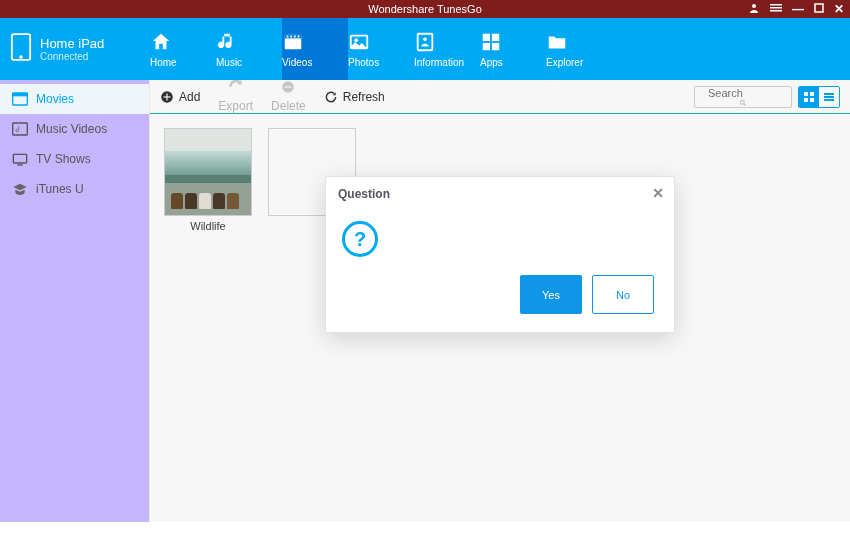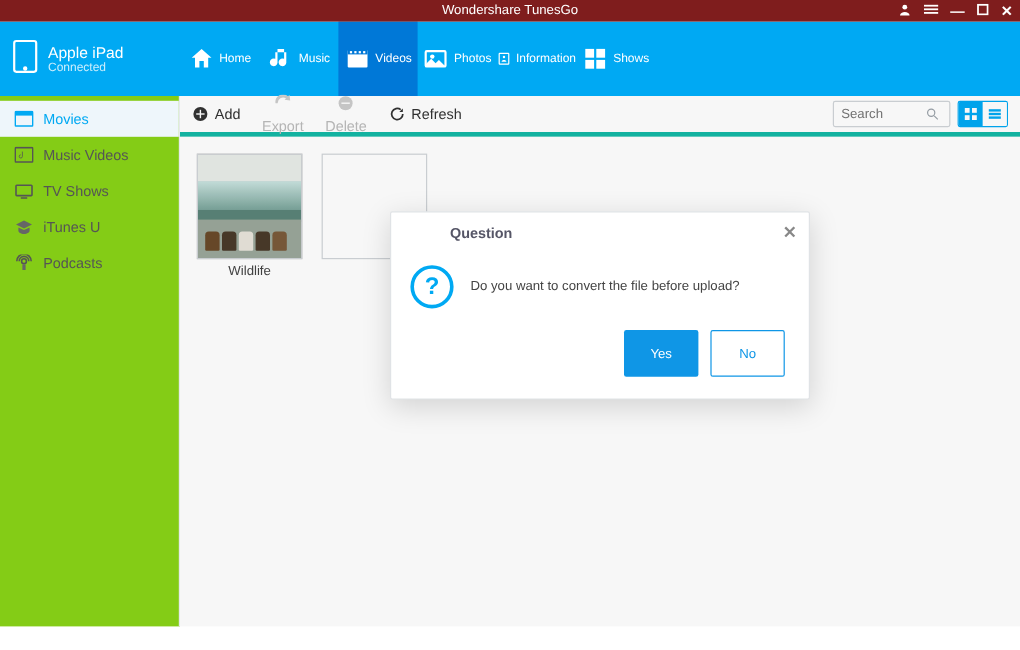--- a/index.html
+++ b/index.html
@@ -6,37 +6,37 @@
   body { width: 850px; height: 542px; overflow: hidden; background: #fff; }
   .titlebar { height: 18px; background: #7f1d1d; color: #fff; font-size: 11px; display: flex; justify-content: center; align-items: center; position: relative; }
   .titlebar-controls { position: absolute; right: 6px; top: 0; height: 18px; display: flex; align-items: center; gap: 10px; }
   .titlebar-controls span { cursor: pointer; font-size: 12px; }
   .header { height: 62px; background: #00a9f3; display: flex; }
   .device { width: 150px; padding: 12px 10px; display: flex; align-items: center; gap: 8px; color: #fff; }
   .device-icon svg { width: 22px; height: 30px; }
   .device-name { font-size: 13px; }
   .device-status { font-size: 10px; opacity: .8; }
   .navtabs { display: flex; }
-  .navtab { width: 66px; height: 62px; display: flex; flex-direction: row; align-items: center; justify-content: center; gap: 4px; color: #fff; cursor: pointer; }
+  .navtab { width: 66px; height: 62px; display: flex; flex-direction: column; justify-content: center; gap: 4px; color: #fff; cursor: pointer; }
   .navtab.active { background: #0078d7; }
   .navtab svg { width: 22px; height: 22px; fill: #fff; }
   .navtab-label { font-size: 10px; }
   .main { display: flex; height: 442px; }
-  .sidebar { width: 150px; background: #84cc16; border-right: 1px solid #e5e8eb; padding-top: 4px; }
+  .sidebar { width: 150px; background: #c4b5fd; border-right: 1px solid #e5e8eb; padding-top: 4px; }
   .side-item { height: 30px; display: flex; align-items: center; padding: 0 12px; gap: 8px; font-size: 12px; color: #555; cursor: pointer; }
   .side-item.active { color: #00a9f3; background: #eef6fb; }
   .side-item svg { width: 16px; height: 14px; fill: #666; }
   .side-item.active svg { fill: #00a9f3; }
   .content { flex: 1; display: flex; flex-direction: column; position: relative; }
-  .toolbar { height: 34px; border-bottom: 4px solid #14b8a6; display: flex; align-items: center; padding: 0 10px; gap: 18px; font-size: 12px; }
+  .toolbar { height: 34px; border-bottom: 1px solid #14b8a6; display: flex; align-items: center; padding: 0 10px; gap: 18px; font-size: 12px; }
   .tool-btn { display: flex; align-items: center; gap: 5px; color: #333; cursor: pointer; }
   .tool-btn.disabled { color: #bbb; cursor: default; flex-direction: column; }
   .tool-btn svg { width: 14px; height: 14px; }
   .toolbar-right { margin-left: auto; display: flex; align-items: center; gap: 6px; }
-  .search { width: 98px; height: 22px; border: 1px solid #d0d4d8; border-radius: 2px; display: flex; align-items: center; padding: 0 6px; }
+  .search { width: 98px; height: 22px; border: 1px solid #d0d4d8; border-radius: 2px; display: flex; align-items: center; padding: 0 6px; flex-direction: column; }
   .search input { border: none; outline: none; width: 70px; font-size: 11px; color: #666; }
   .search svg { width: 12px; height: 12px; fill: #9aa2a9; }
   .view-toggle { display: flex; border: 1px solid #00a9f3; border-radius: 2px; overflow: hidden; }
   .view-toggle span { width: 20px; height: 20px; display: flex; align-items: center; justify-content: center; cursor: pointer; }
   .view-toggle .grid { background: #00a9f3; }
   .view-toggle .list { background: #fff; }
   .grid-area { flex: 1; padding: 14px; display: flex; gap: 16px; align-items: flex-start; background: #fff; }
   .thumb { width: 88px; }
   .thumb-box { width: 88px; height: 88px; border: 1px solid #d0d4d8; background: #ccc; position: relative; overflow: hidden; }
   .thumb-box.placeholder { background: #fff; }
@@ -45,21 +45,21 @@
   
   .wl-sky { position:absolute; top:0; left:0; right:0; height:22px; background:#e8ece8; }
   .wl-wave1 { position:absolute; top:22px; left:0; right:0; height:24px; background: linear-gradient(#c9e3df,#7aa49a); }
   .wl-wave2 { position:absolute; top:46px; left:0; right:0; height:10px; background:#5a8478; }
   .wl-shore { position:absolute; bottom:0; left:0; right:0; height:32px; background:#9aa79a; }
   .horse { position:absolute; bottom:6px; width:12px; height:16px; background:#4a3a2a; border-radius:3px 3px 1px 1px; }
   .horse.h1{left:6px;background:#6a4a2a;} .horse.h2{left:20px;} .horse.h3{left:34px;background:#e8e4da;} .horse.h4{left:48px;} .horse.h5{left:62px;background:#7a5a3a;}
   
   .dialog-backdrop { position: absolute; inset: 0; background: rgba(0,0,0,0.03); display:flex; align-items:flex-start; justify-content:center; padding-top:96px; }
   .dialog { width: 350px; background:#fff; border:1px solid #e0e3e6; border-radius:2px; box-shadow:0 6px 24px rgba(0,0,0,.15); }
-  .dlg-head { height:34px; display:flex; align-items:center; padding:0 12px; font-size:12px; font-weight:600; color:#556; position:relative;margin-left:37px; }
+  .dlg-head { height:34px; display:flex; align-items:center; padding:0 12px; font-size:12px; font-weight:600; color:#556; position:relative; }
   .dlg-close { position:absolute; right:10px; top:8px; cursor:pointer; color:#888; font-size:14px; }
   .dlg-body { padding:10px 16px 18px 16px; display:flex; gap:14px; align-items:center; }
   .q-icon { width:36px; height:36px; border:3px solid #00a9f3; border-radius:50%; display:flex; align-items:center; justify-content:center; color:#00a9f3; font-size:20px; font-weight:700; }
   .dlg-msg { font-size:11px; color:#444; }
   .dlg-actions { display:flex; justify-content:flex-end; gap:10px; padding:0 20px 18px 0; }
   .btn { width:62px; height:39px; border-radius:2px; font-size:11px; display:flex; align-items:center; justify-content:center; cursor:pointer; }
   .btn-primary { background:#0f96e6; color:#fff; }
   .btn-outline { background:#fff; border:1px solid #0f96e6; color:#0f96e6; }
 </style>
 </head>
@@ -87,21 +87,21 @@
 
 <div class="header">
   <div class="device">
     <span class="device-icon">
       <svg viewBox="0 0 24 32" fill="none" stroke="#fff" stroke-width="2">
           <rect x="2" y="2" width="20" height="28" rx="2"></rect>
           <circle cx="12" cy="27" r="1" fill="#fff"></circle>
         </svg>
     </span>
     <div>
-      <div class="device-name">Apple iPad</div>
+      <div class="device-name">Home iPad</div>
       <div class="device-status">Connected</div>
     </div>
   </div>
   <div class="navtabs">
     <div class="navtab">
         <svg viewBox="0 0 24 24">
           <path d="M12 3l9 8h-3v9h-4v-6h-4v6H6v-9H3z"></path>
         </svg>
         <span class="navtab-label">Home</span>
       </div>
@@ -138,21 +138,27 @@
         </svg>
         <span class="navtab-label">Information</span>
       </div>
     <div class="navtab">
         <svg viewBox="0 0 24 24">
           <rect x="3" y="3" width="8" height="8"></rect>
           <rect x="13" y="3" width="8" height="8"></rect>
           <rect x="3" y="13" width="8" height="8"></rect>
           <rect x="13" y="13" width="8" height="8"></rect>
         </svg>
-        <span class="navtab-label">Shows</span>
+        <span class="navtab-label">Apps</span>
+      </div>
+    <div class="navtab">
+        <svg viewBox="0 0 24 24">
+          <path d="M3 6h6l2 2h10v11H3z"></path>
+        </svg>
+        <span class="navtab-label">Explorer</span>
       </div>
   </div>
 </div>
 
 <div class="main">
   <div class="sidebar">
     <div class="side-item active">
         <svg viewBox="0 0 24 20">
           <rect x="1" y="1" width="22" height="18" rx="1" fill="none" stroke="currentColor" stroke-width="2"></rect>
           <rect x="1" y="1" width="22" height="5"></rect>
@@ -171,28 +177,20 @@
           <rect x="2" y="3" width="20" height="13" rx="1" fill="none" stroke="currentColor" stroke-width="2"></rect>
           <line x1="8" y1="19" x2="16" y2="19" stroke="currentColor" stroke-width="2"></line>
         </svg>
         <span>TV Shows</span>
       </div>
     <div class="side-item">
         <svg viewBox="0 0 24 20">
           <path d="M12 2L2 7l10 5 10-5-10-5zm0 12l-7-3v4c0 2 3 4 7 4s7-2 7-4v-4l-7 3z"></path>
         </svg>
         <span>iTunes U</span>
-      </div>
-    <div class="side-item">
-        <svg viewBox="0 0 24 20">
-          <circle cx="12" cy="8" r="3" fill="none" stroke="currentColor" stroke-width="2"></circle>
-          <path d="M6 8a6 6 0 0 1 12 0M3 8a9 9 0 0 1 18 0" fill="none" stroke="currentColor" stroke-width="2"></path>
-          <rect x="10" y="12" width="4" height="7"></rect>
-        </svg>
-        <span>Podcasts</span>
       </div>
   </div>
 
   <div class="content">
     <div class="toolbar">
       <div class="tool-btn">
           <svg viewBox="0 0 24 24" fill="#333">
             <circle cx="12" cy="12" r="10"></circle>
             <rect x="11" y="6" width="2" height="12" fill="#fff"></rect>
             <rect x="6" y="11" width="12" height="2" fill="#fff"></rect>
@@ -270,21 +268,20 @@
 
 
     <div class="dialog-backdrop">
       <div class="dialog">
         <div class="dlg-head">
           <span>Question</span>
           <span class="dlg-close">✕</span>
         </div>
         <div class="dlg-body">
           <div class="q-icon">?</div>
-          <div class="dlg-msg">Do you want to convert the file before upload?</div>
         </div>
         <div class="dlg-actions">
           <div class="btn btn-primary">
               <span>Yes</span>
             </div>
           <div class="btn btn-outline">
               <span>No</span>
             </div>
         </div>
       </div>

